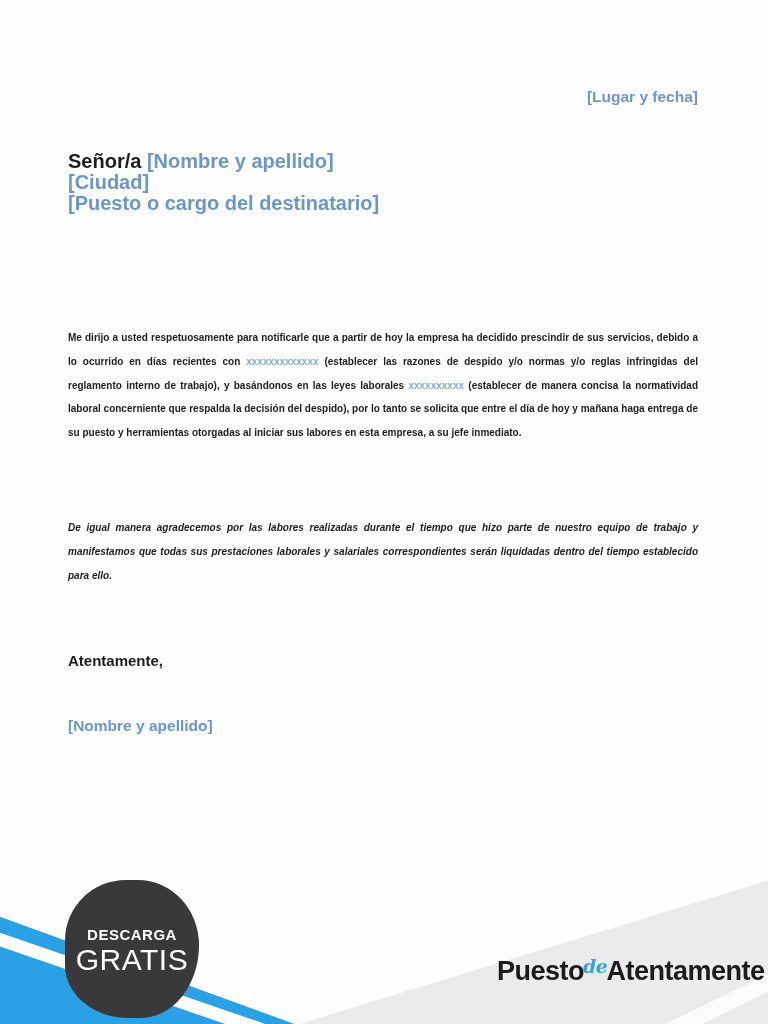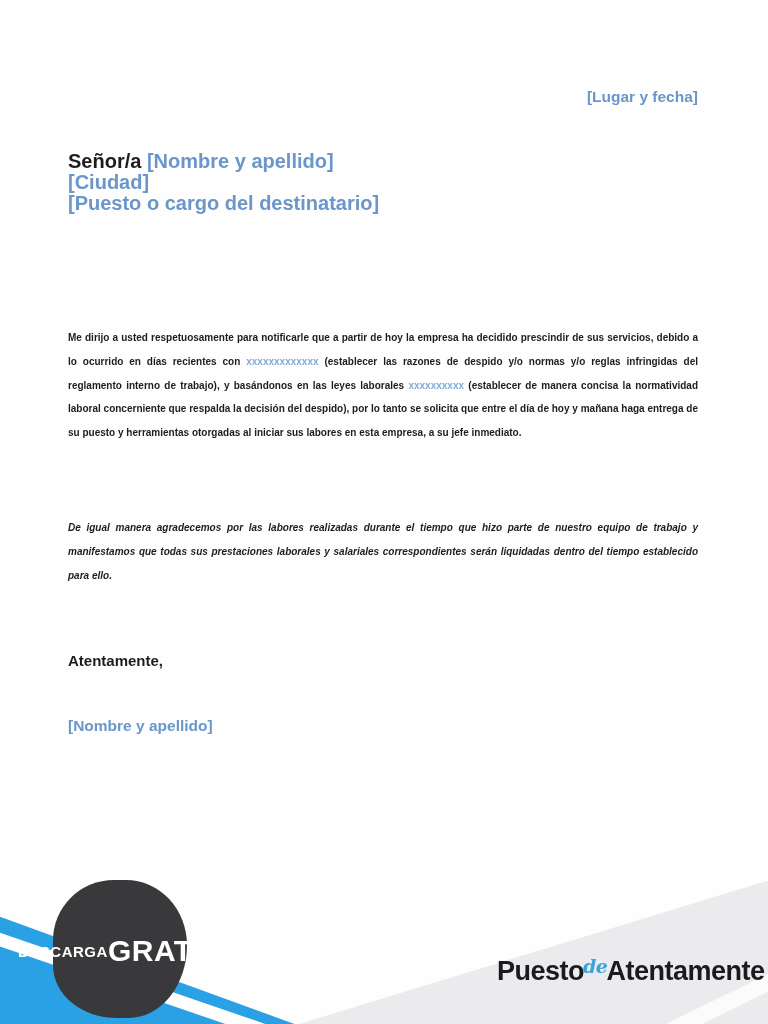--- a/index.html
+++ b/index.html
@@ -65,28 +65,28 @@
     position:absolute; left:-60px; top:111px; width:720px; height:420px;
     background:#2aa0e5;
     transform:rotate(20deg); transform-origin:0 0;
   }
   .blue-gap-stripe {
     position:absolute; left:-60px; top:128px; width:720px; height:13px;
     background:#fefefe;
     transform:rotate(19deg); transform-origin:0 0;
   }
   .badge {
-    position:absolute; left:53px; top:96px; width:134px; height:138px;
+    position:absolute; left:65px; top:96px; width:134px; height:138px;
     background:#39383a;
     border-radius:50% 50% 48% 52% / 48% 52% 58% 42%;
-    display:flex; flex-direction:row; align-items:center; justify-content:center;
+    display:flex; flex-direction:column; align-items:center; justify-content:center;
     color:#ffffff; text-align:center; padding-top:4px;
   }
   .badge-line1 { font-size:15px; font-weight:bold; letter-spacing:0.5px; }
-  .badge-line2 { font-size:30px; font-weight:bold; letter-spacing:0.5px; margin-top:0; }
+  .badge-line2 { font-size:30px; font-weight:normal; letter-spacing:0.5px; margin-top:0; }
   .logo {
     position:absolute; left:497px; top:172px;
     font-size:27px; font-weight:bold; color:#1b1b1d;
     letter-spacing:-0.5px; white-space:nowrap;
   }
   .logo-de {
     color:#3aa3dc; font-size:19px; font-style:italic; font-weight:bold;
     font-family:"DejaVu Serif", serif;
     position:relative; top:-7px; margin:0 -1px;
   }

